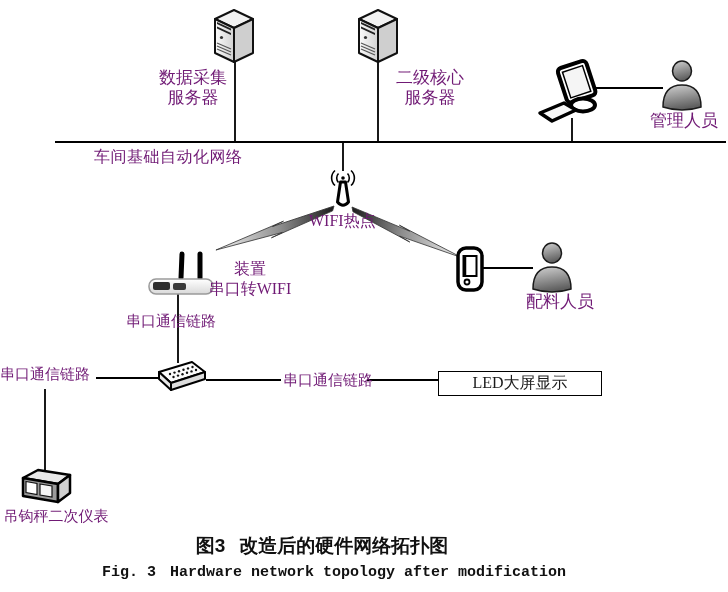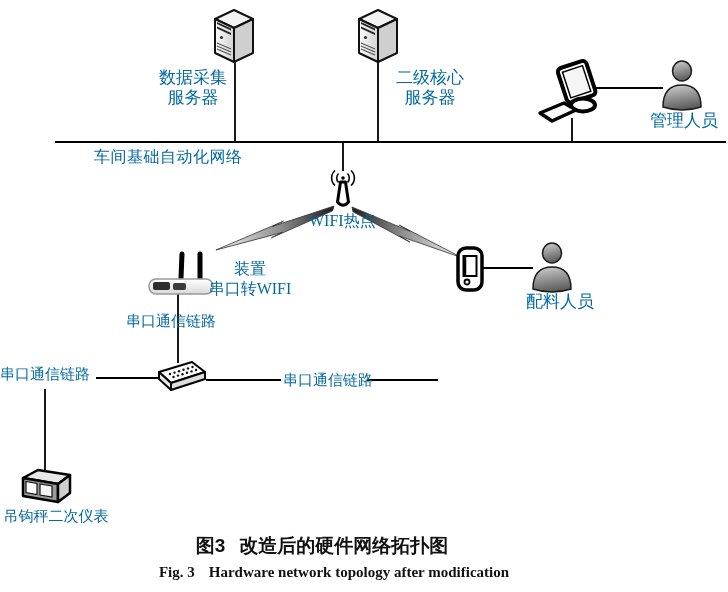--- a/index.html
+++ b/index.html
@@ -2,40 +2,40 @@
 <html><head>
 <meta charset="utf-8">
 <style>
   * { margin:0; padding:0; box-sizing:border-box; }
   body { background:#fff; font-family:"Liberation Serif","DejaVu Serif",serif; }
   #stage {
     position:relative; width:728px; height:592px; background:#ffffff;
     overflow:hidden; color:#1a1a1a;
   }
   #wires { position:absolute; left:0; top:0; width:728px; height:592px; }
-  .lbl { position:absolute; color:#0369a1; white-space:nowrap; }
+  .lbl { position:absolute; color:#701a75; white-space:nowrap; }
   .lbl.center { text-align:center; white-space:normal; }
   .node-lbl { font-size:17px; line-height:20px; }
   .link-lbl { font-size:15px; }
   .bus-lbl  { font-size:16px; letter-spacing:0.5px; }
   .two-line span { display:block; }
   #led-box {
     position:absolute; left:438px; top:371px; width:164px; height:25px;
     border:1.6px solid #000; background:#fff; display:flex;
     align-items:center; justify-content:center; font-size:16px;
   }
   #cap-zh {
     position:absolute; left:0; top:533px; width:644px; text-align:center;
     font-family:"Liberation Sans","DejaVu Sans",sans-serif;
     font-weight:bold; font-size:19px; color:#111;
   }
   #cap-zh .gap, #cap-en .gap { margin-right:14px; }
   #cap-en {
     position:absolute; left:0; top:564px; width:668px; text-align:center;
-    font-family:Liberation Serif, serif;
+    font-family:Liberation Mono, monospace;
     font-weight:bold; font-size:15px; color:#111;
   }
 </style>
 </head>
 <body>
 
 <div id="stage">
 
   <svg id="wires" viewBox="0 0 728 592" xmlns="http://www.w3.org/2000/svg">
     <defs>
@@ -186,20 +186,23 @@
 
   <div class="lbl node-lbl" style="left:526px; top:292px;">配料人员</div>
 
   <div class="lbl link-lbl" style="left:126px; top:312px;">串口通信链路</div>
 
   <div class="lbl link-lbl" style="left:0px; top:365px;">串口通信链路</div>
 
   <div class="lbl link-lbl" style="left:283px; top:371px;">串口通信链路</div>
 
 
+  <div id="led-box">
+    <span>LED大屏显示</span>
+  </div>
 
   <div class="lbl link-lbl center" style="left:0px; top:507px; width:112px;">吊钩秤二次仪表</div>
 
   <div id="cap-zh">
     <span class="gap">图3</span><span>改造后的硬件网络拓扑图</span>
   </div>
   <div id="cap-en">
     <span class="gap">Fig. 3</span><span>Hardware network topology after modification</span>
   </div>
 

